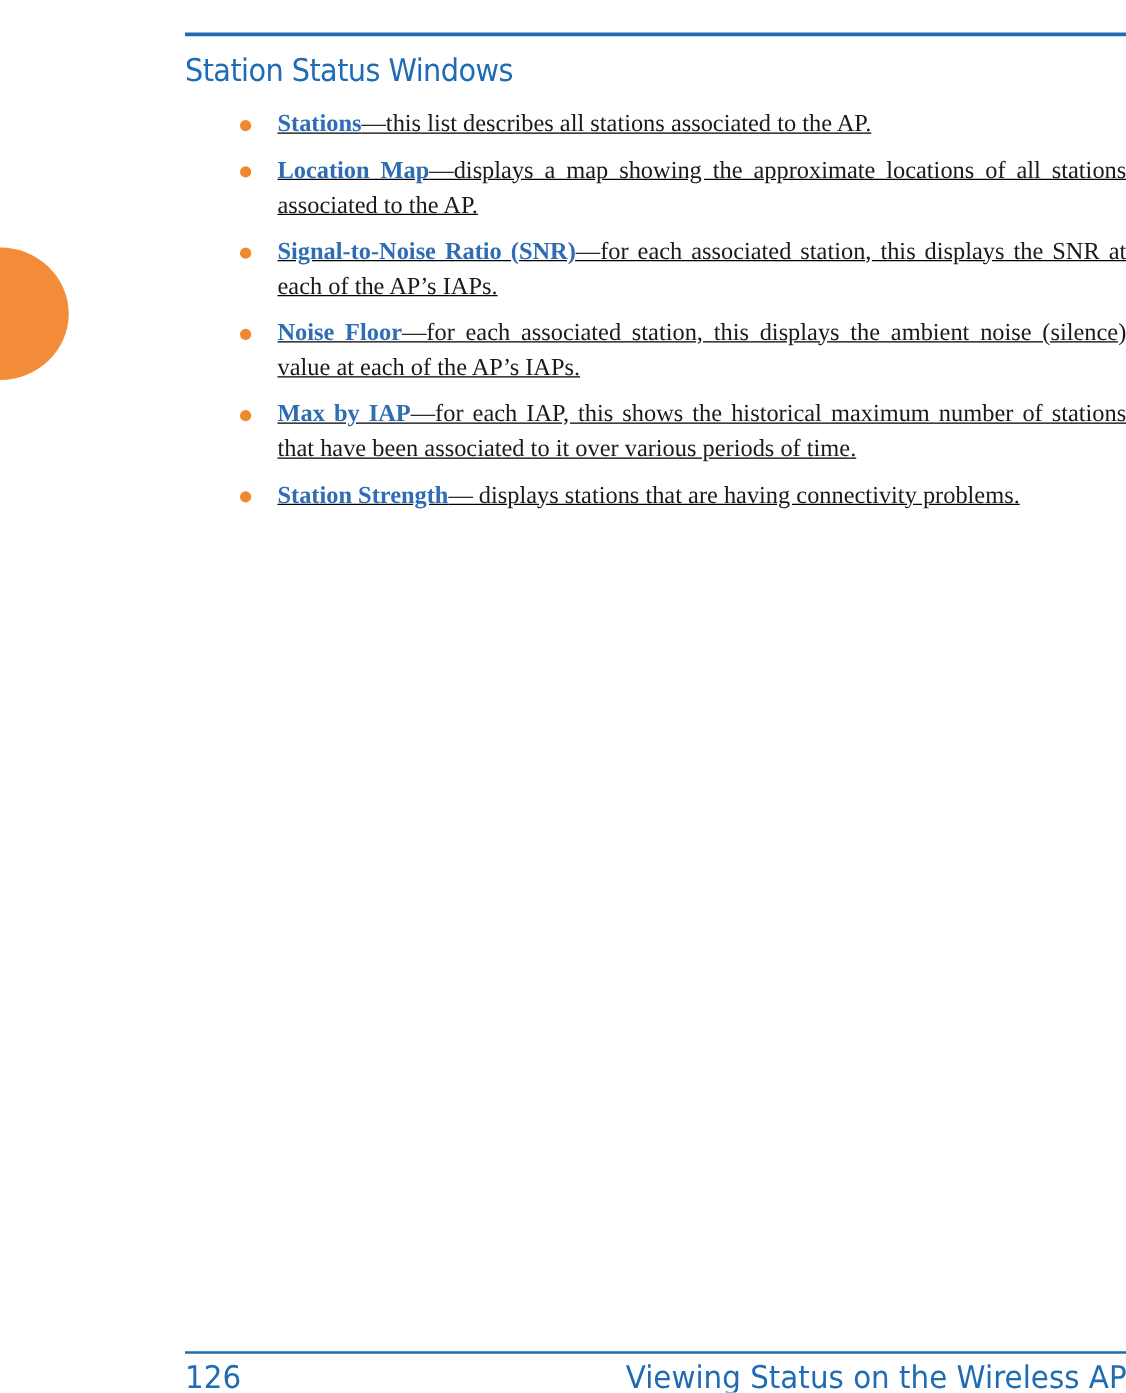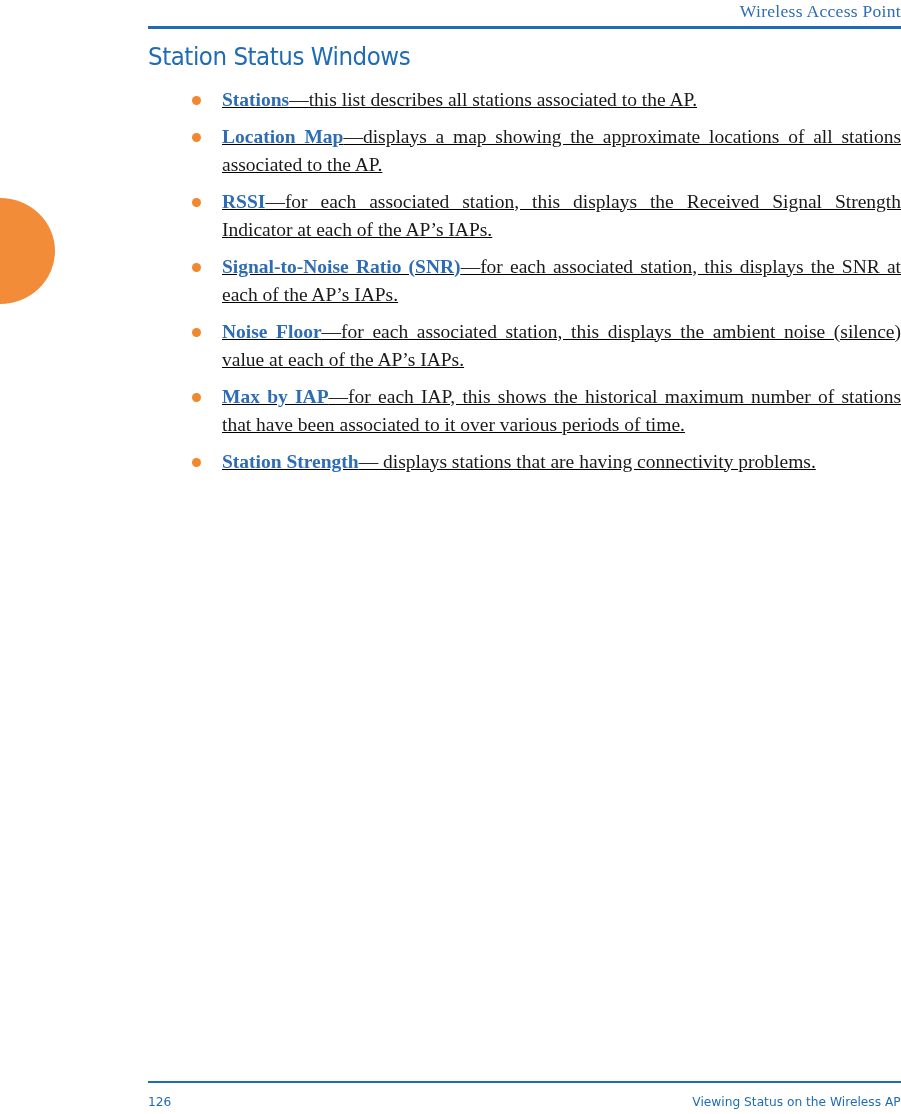--- a/index.html
+++ b/index.html
@@ -127,65 +127,60 @@
   .footer {
     position: absolute;
     left: 148px;
     top: 1088px;
     width: 753px;
     height: 26px;
     display: flex;
     align-items: center;
     justify-content: space-between;
     font-family: "DejaVu Sans", sans-serif;
-    font-size: 13px;
+    font-size: 25px;
     color: #1F6CB5;
   }
   .footer .page-num {
     transform: scaleX(0.94);
     transform-origin: left center;
     white-space: nowrap;
   }
   .footer .footer-title {
     transform: scaleX(0.94);
     transform-origin: right center;
     white-space: nowrap;
   }
 </style>
 </head>
 <body>
 
 <div class="page">
 
   <div class="edge-tab"></div>
 
-  <div class="running-header">Wireless Access Point</div>
   <div class="header-rule"></div>
 
   <div class="content">
 
     <h1 class="section-title">Station Status Windows</h1>
 
 
     <ul class="bullets">
 
       <li>
         <span class="marker"></span>
         <span class="term">Stations</span><span class="li-body">—this list describes all stations associated to the AP.</span>
       </li>
 
       <li>
         <span class="marker"></span>
         <span class="term">Location Map</span><span class="li-body">—displays a map showing the approximate locations of all stations associated to the AP.</span>
       </li>
 
-      <li>
-        <span class="marker"></span>
-        <span class="term">RSSI</span><span class="li-body">—for each associated station, this displays the Received Signal Strength Indicator at each of the AP’s IAPs.</span>
-      </li>
 
       <li>
         <span class="marker"></span>
         <span class="term">Signal-to-Noise Ratio (SNR)</span><span class="li-body">—for each associated station, this displays the SNR at each of the AP’s IAPs.</span>
       </li>
 
       <li>
         <span class="marker"></span>
         <span class="term">Noise Floor</span><span class="li-body">—for each associated station, this displays the ambient noise (silence) value at each of the AP’s IAPs.</span>
       </li>

